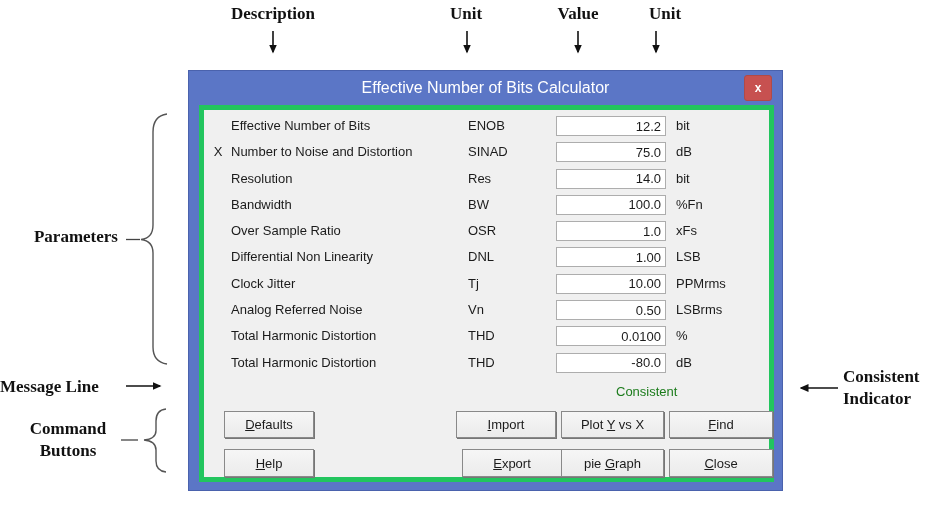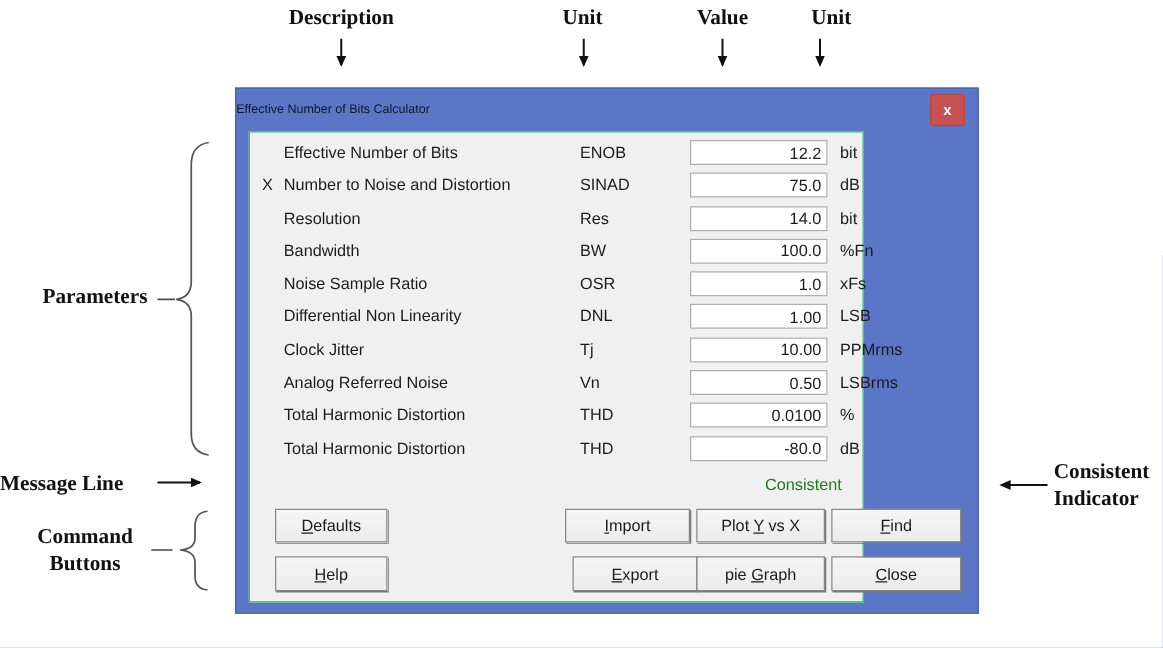--- a/index.html
+++ b/index.html
@@ -19,31 +19,31 @@
   #ann-message   { left:0px;  width:122px; top:377px; text-align:left; }
   #ann-command   { left:20px; width:96px; top:418px; text-align:center; line-height:1.32; }
   #ann-consistent{ left:843px; top:366px; line-height:1.3; }
   
   #dialog {
     position:absolute; left:188px; top:70px; width:595px; height:421px;
     background:#5b76c6; border:1px solid #4a62ad;
   }
   #titlebar { position:relative; height:34px; }
   #title {
-    display:block; line-height:34px; font-size:10px; color:#0f172a;
+    display:block; text-align:center; line-height:34px; font-size:16px; color:#ffffff;
   }
   #close-btn {
     position:absolute; right:10px; top:4px; width:28px; height:26px;
     background:#c75150; border:1px solid #b04a48; border-radius:3px;
     color:#ffffff; font-size:12px; font-weight:bold; text-align:center; line-height:24px;
     cursor:default;
   }
   #panel {
-    position:absolute; left:10px; top:34px; width:492px; height:377px;
-    background:#f0f0f0; border:1px solid #22c55e;
+    position:absolute; left:10px; top:34px; width:575px; height:377px;
+    background:#f0f0f0; border:5px solid #22c55e;
   }
   
   #rows { position:absolute; left:0; top:3px; width:100%; }
   .prow { position:relative; height:26.3px; font-size:13px; color:#1b1b1b; }
   .prow span { position:absolute; line-height:26.3px; white-space:nowrap; }
   .pmark { left:5px; width:18px; text-align:center; }
   .pdesc { left:27px; }
   .pname { left:264px; }
   .pval {
     position:absolute; left:352px; top:3px; width:110px; height:20px;
@@ -138,21 +138,21 @@
   </div>
           <div class="prow">
     <span class="pmark"></span>
     <span class="pdesc">Bandwidth</span>
     <span class="pname">BW</span>
     <input class="pval" type="text" value="100.0" style="">
     <span class="punit">%Fn</span>
   </div>
           <div class="prow">
     <span class="pmark"></span>
-    <span class="pdesc">Noise Sample Ratio</span>
+    <span class="pdesc">Over Sample Ratio</span>
     <span class="pname">OSR</span>
     <input class="pval" type="text" value="1.0" style="">
     <span class="punit">xFs</span>
   </div>
           <div class="prow">
     <span class="pmark"></span>
     <span class="pdesc">Differential Non Linearity</span>
     <span class="pname">DNL</span>
     <input class="pval" type="text" value="1.00" style="">
     <span class="punit">LSB</span>

